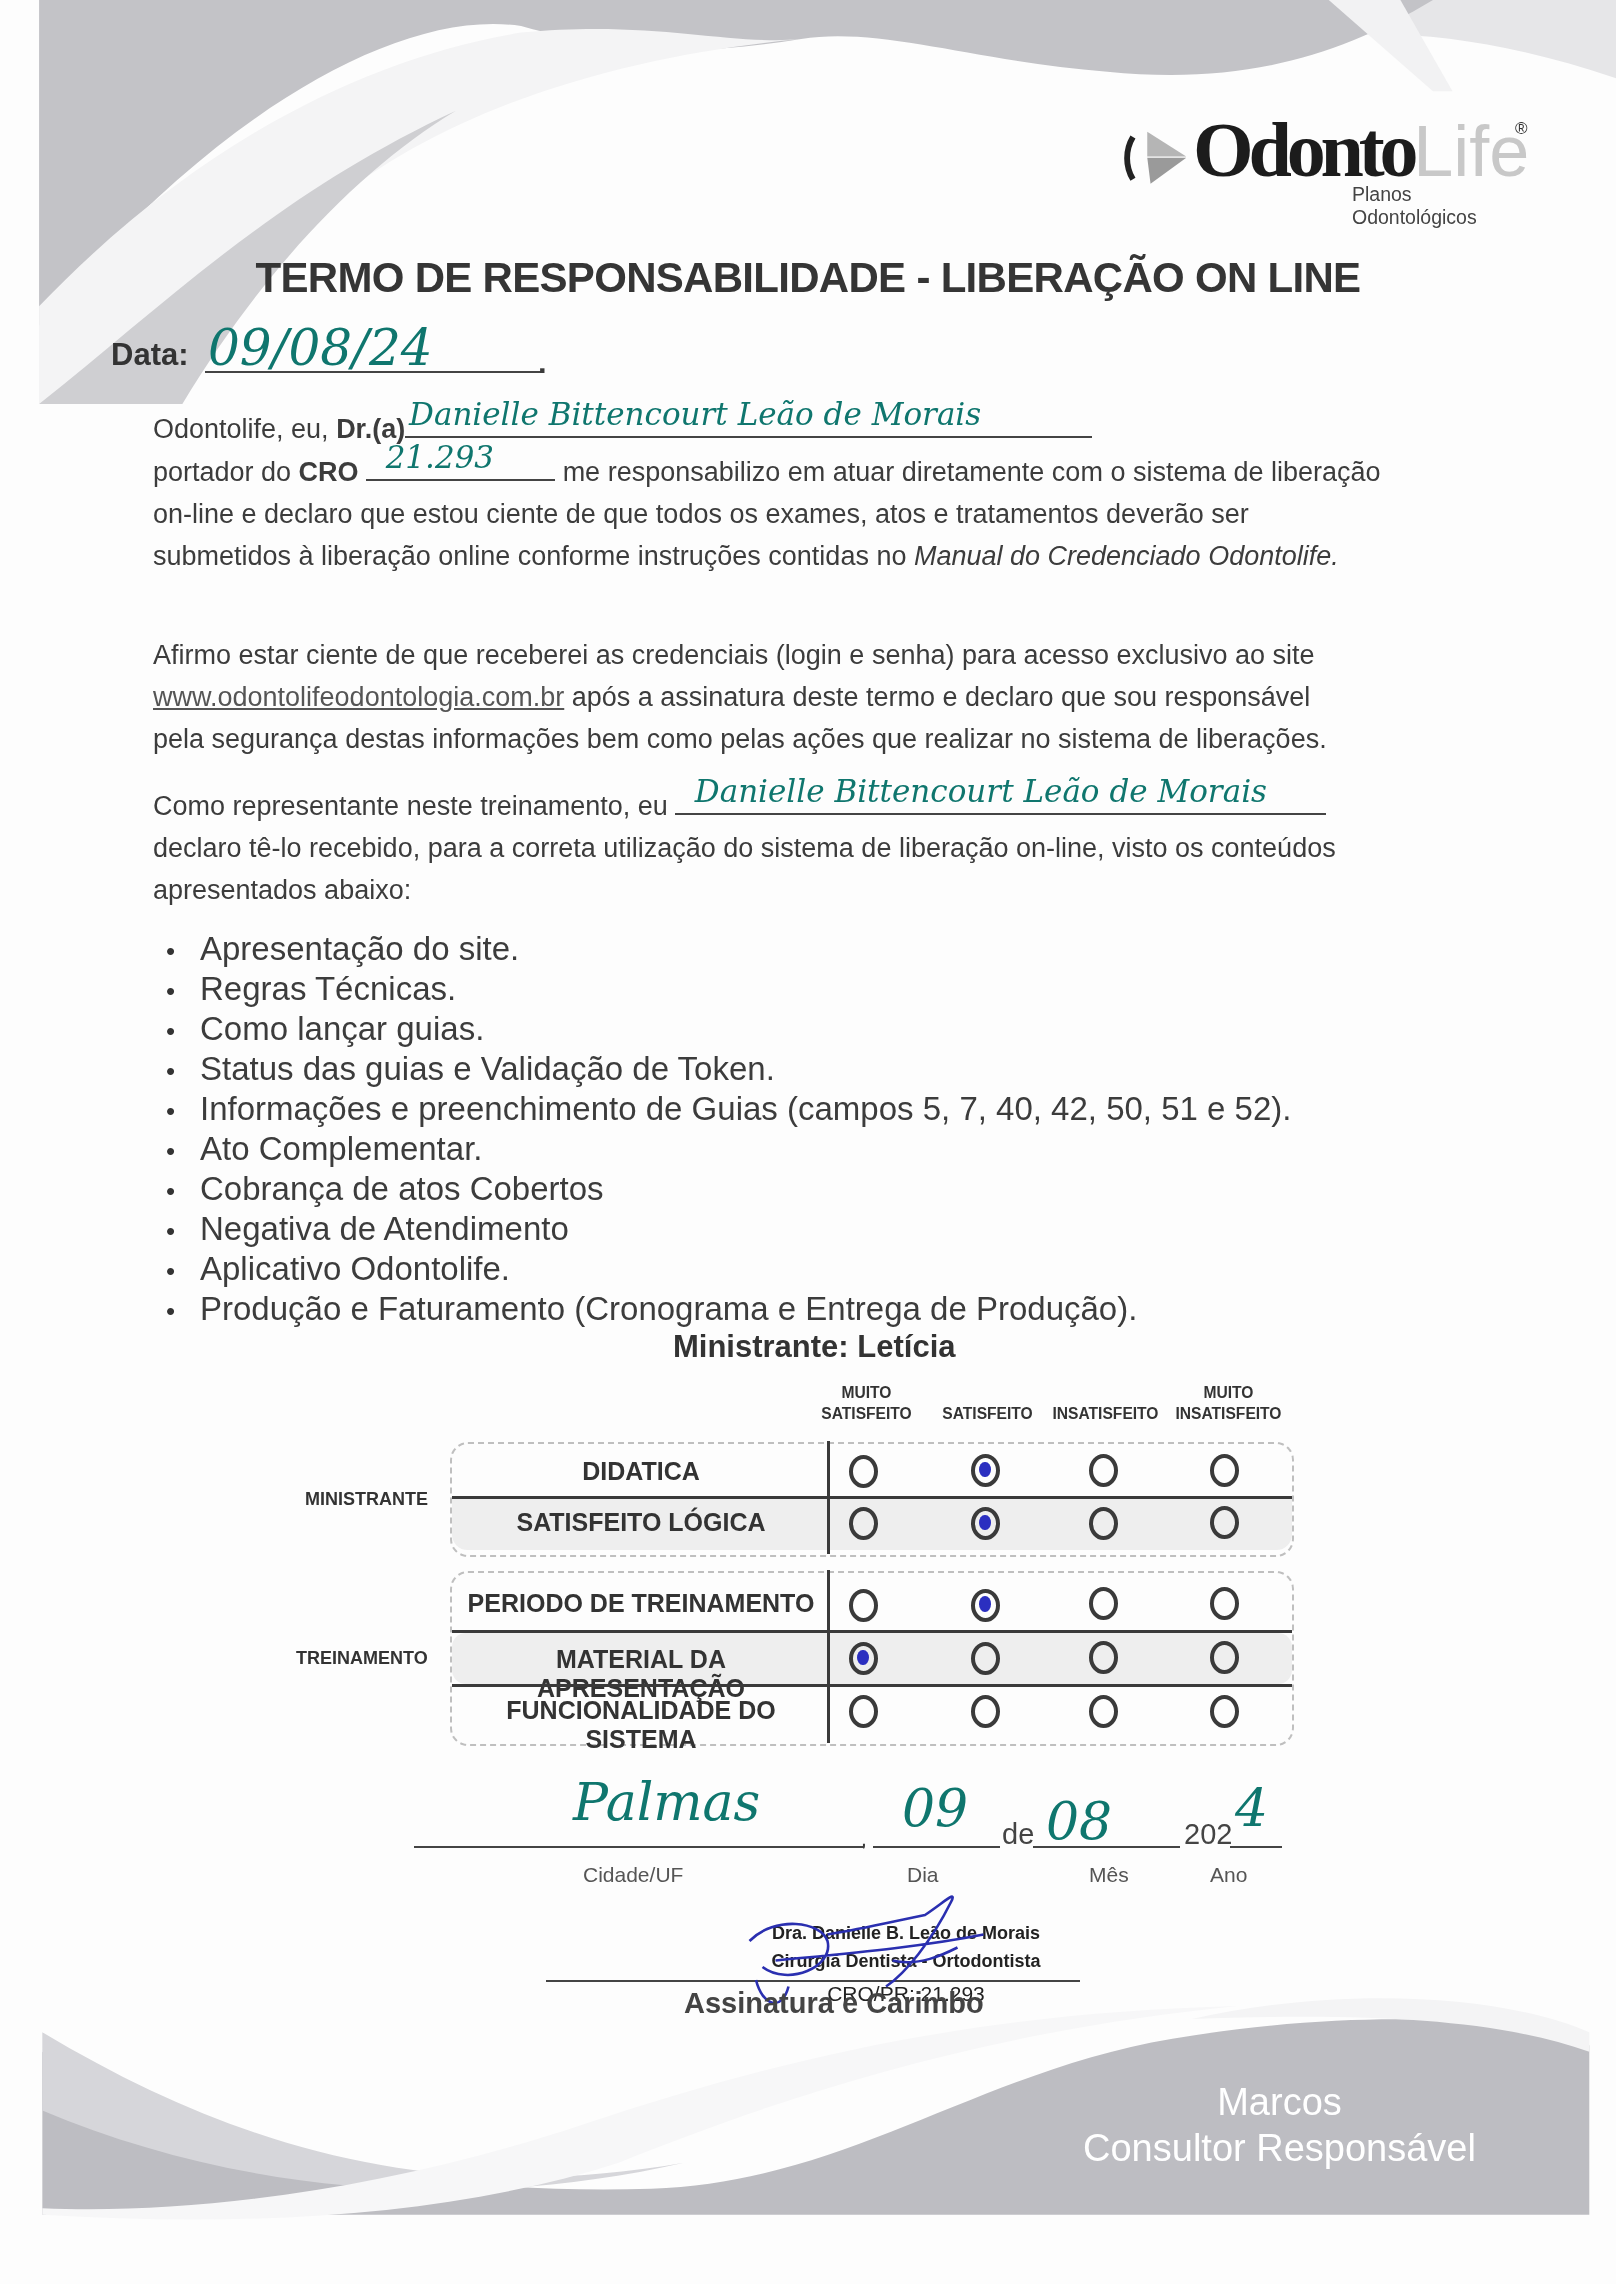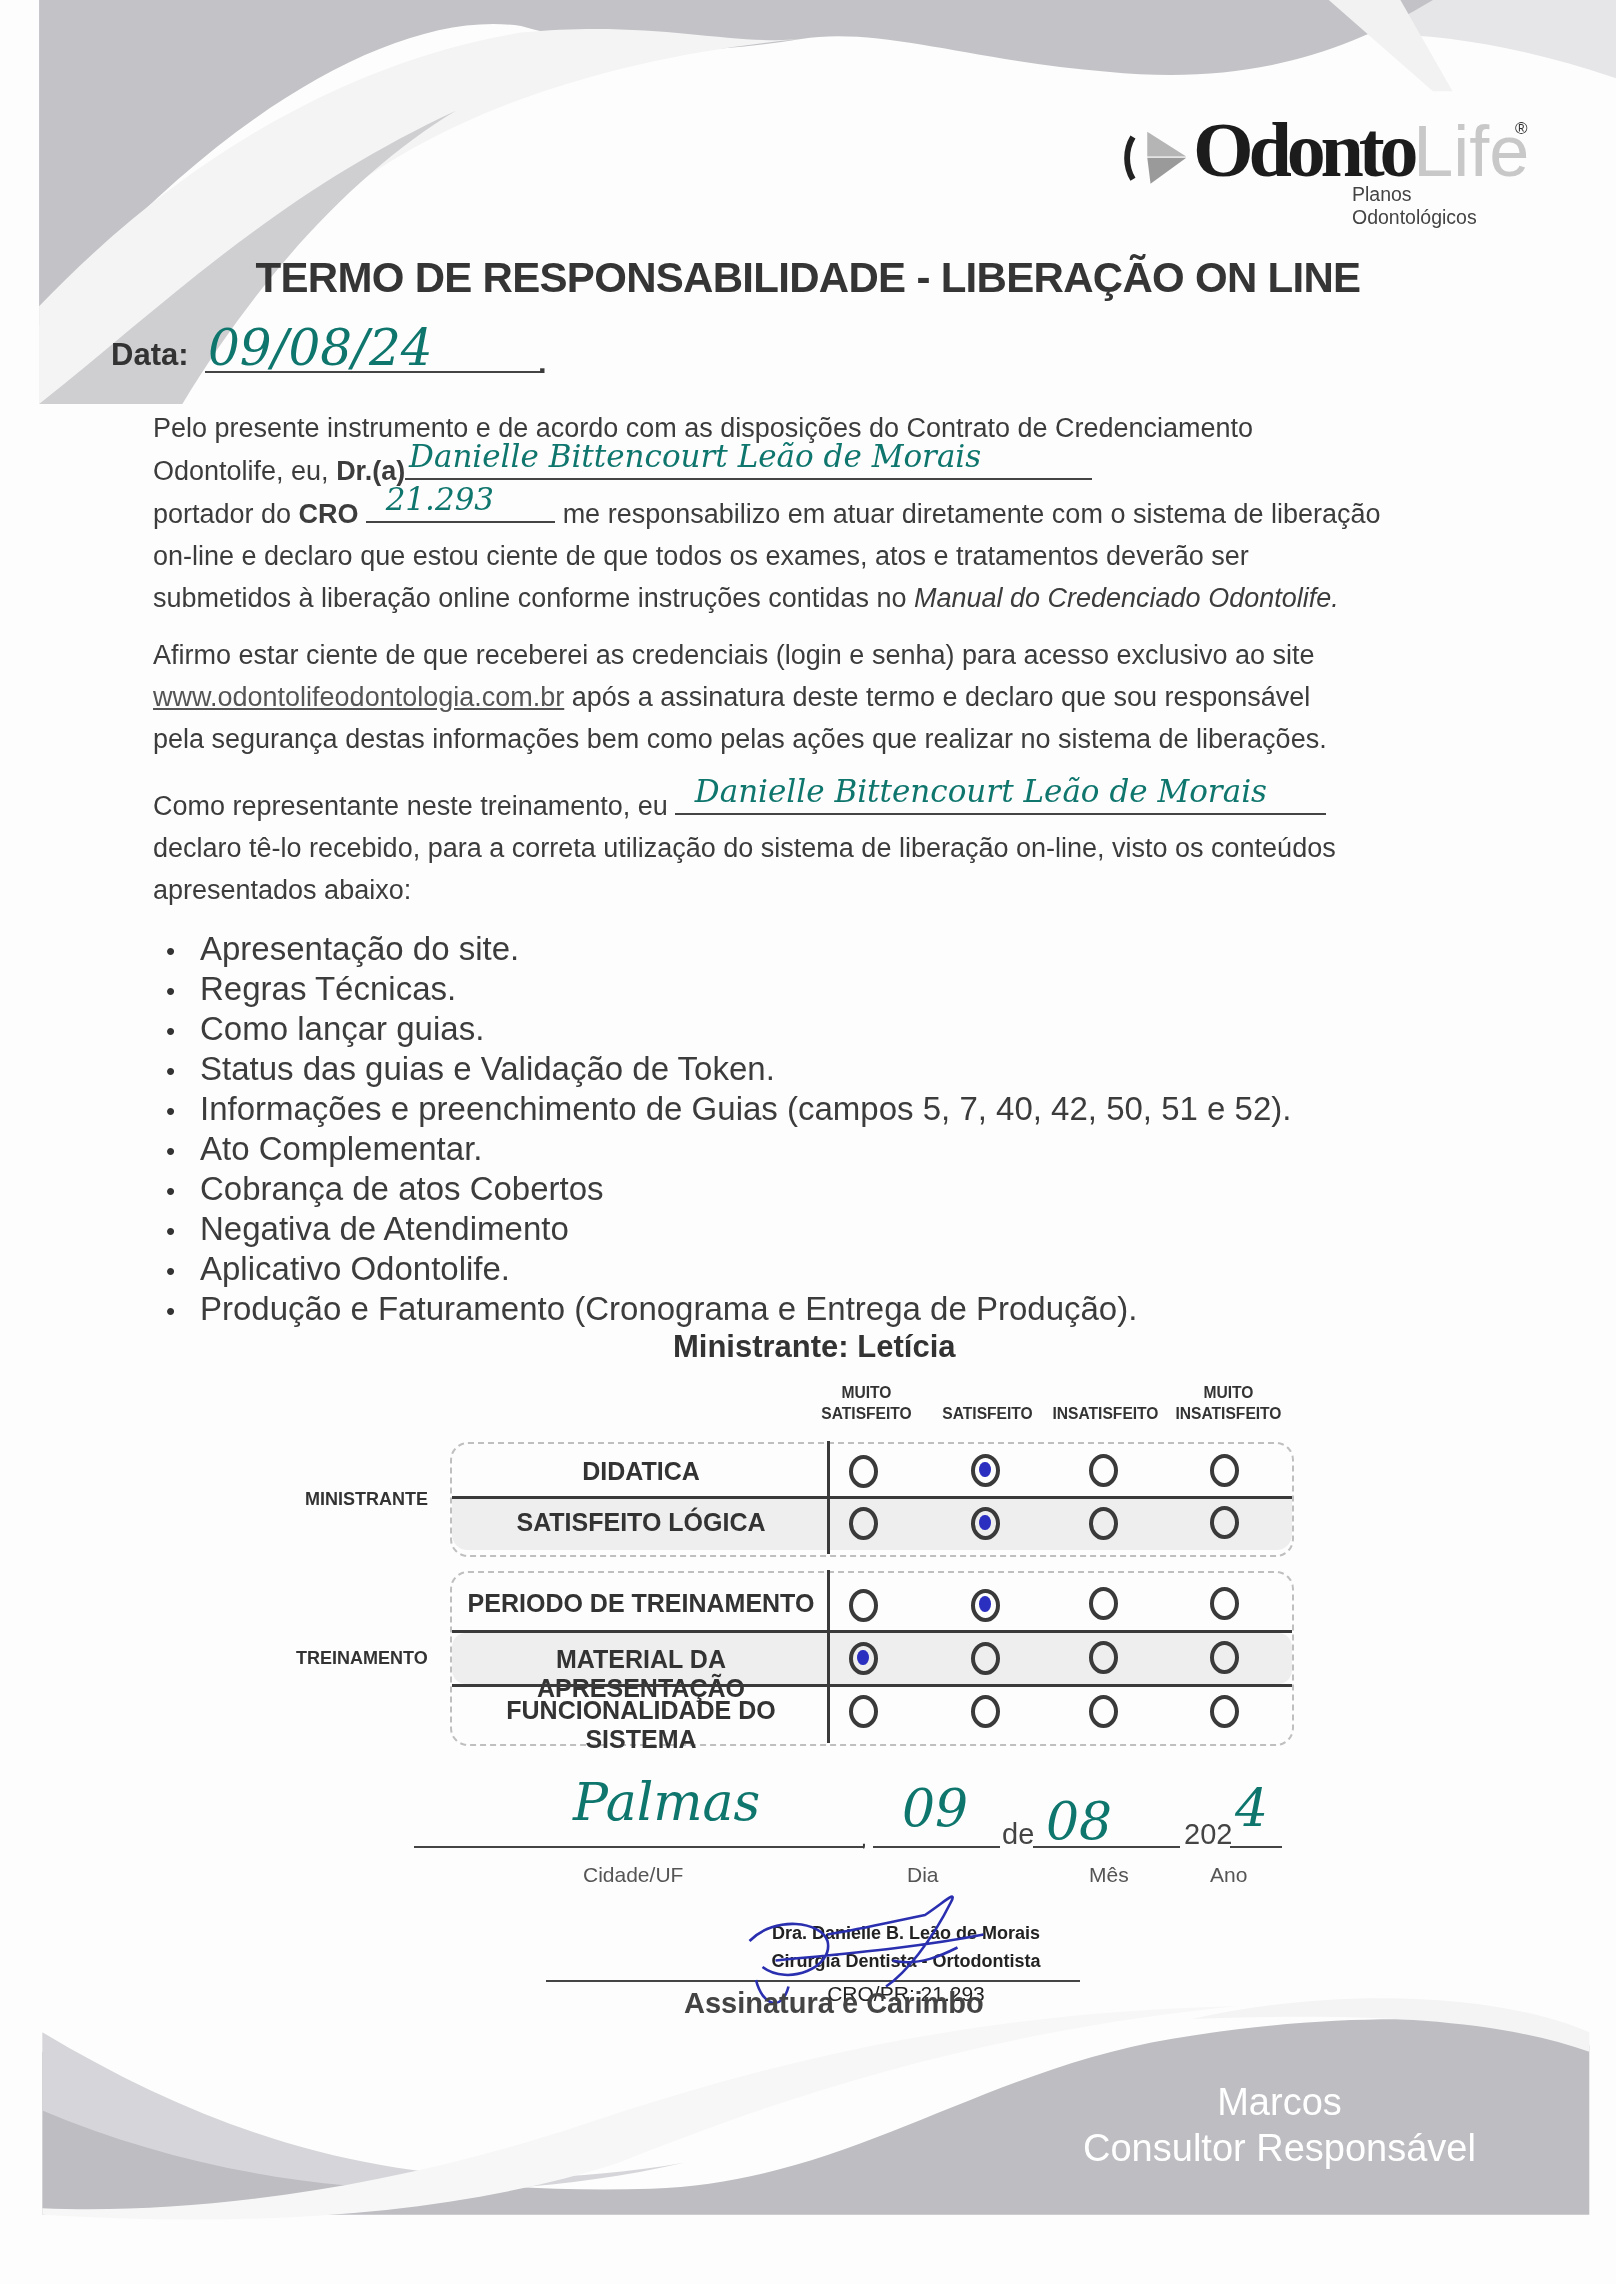--- a/index.html
+++ b/index.html
@@ -79,21 +79,20 @@
 </div>
 
 <div class="abs title">TERMO DE RESPONSABILIDADE - LIBERAÇÃO ON LINE</div>
 
 <div class="abs date-lbl">Data:</div>
 <div class="abs date-line"></div>
 <div class="abs hw date-val">09/08/24</div>
 <div class="abs date-dot">.</div>
 
 <div class="abs p" style="top:407px;">
-  <div>Pelo presente instrumento e de acordo com as disposições do Contrato de Credenciamento</div>
   <div>
     <span>Odontolife,  eu, </span><b>Dr.(a)</b><span class="ul" style="width:687px;height:29px;"><span class="hw">Danielle Bittencourt Leão de Morais</span></span>
   </div>
   <div>
     <span>portador do </span><b>CRO</b>&nbsp;<span class="ul" style="width:189px;height:29px;"><span class="hw" style="left:19.5px;">21.293</span></span><span> me responsabilizo em atuar diretamente com o sistema de liberação</span>
   </div>
   <div>on-line e declaro que estou ciente de que todos os exames, atos e tratamentos deverão ser</div>
   <div><span>submetidos à liberação online conforme instruções contidas no </span><i>Manual do Credenciado Odontolife.</i></div>
 </div>
 

